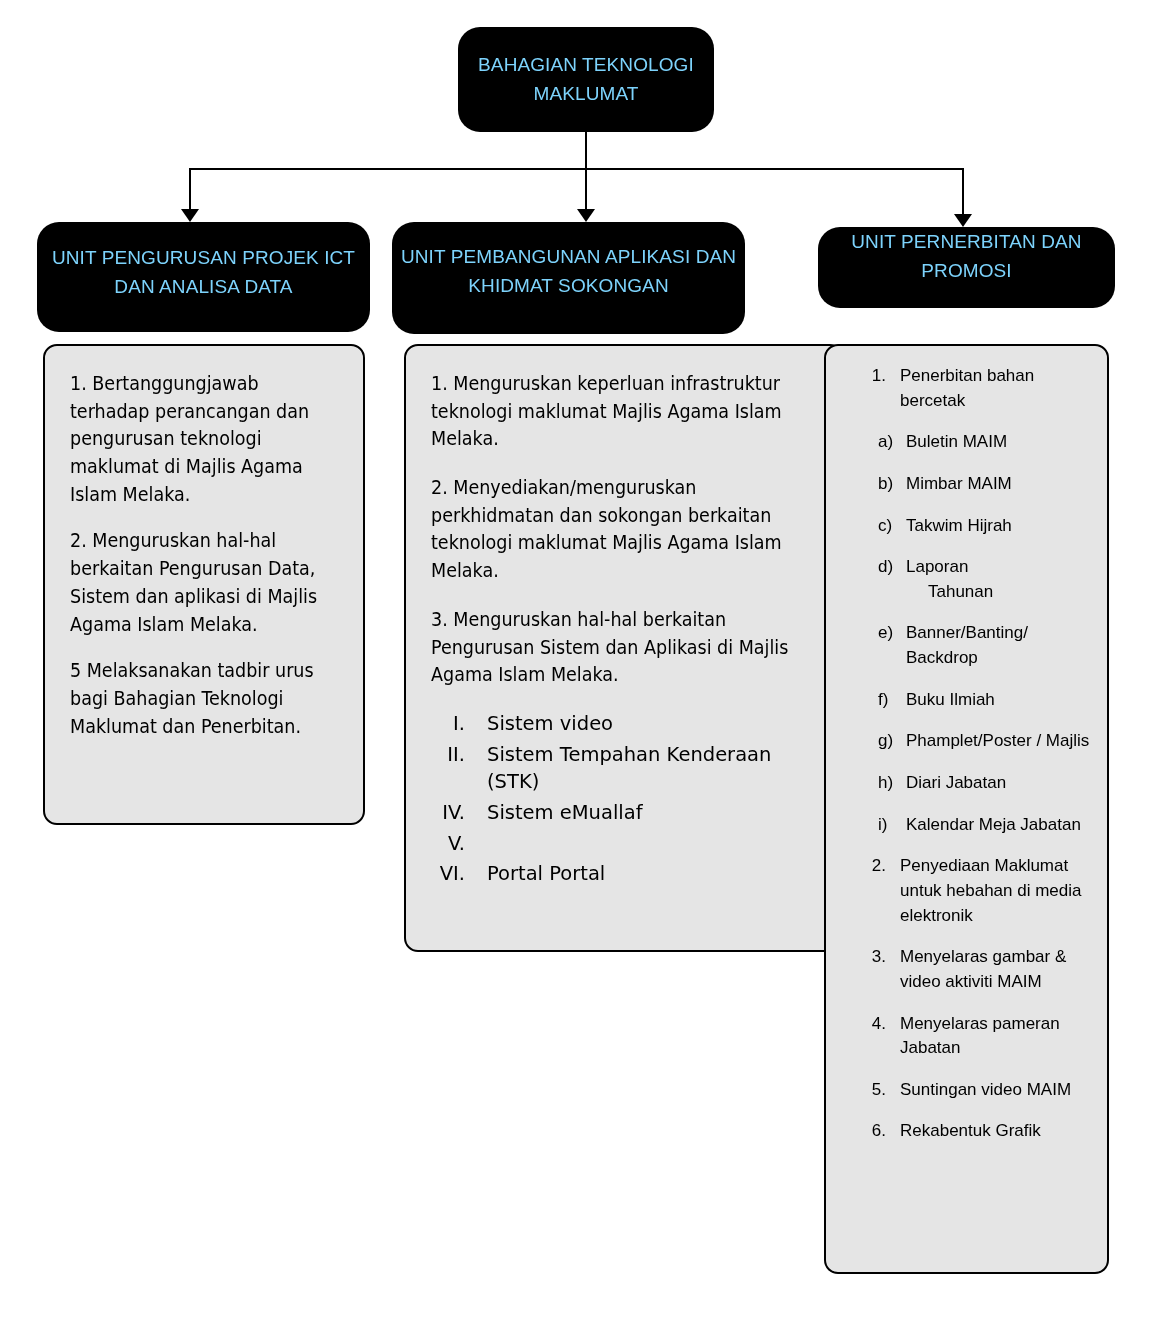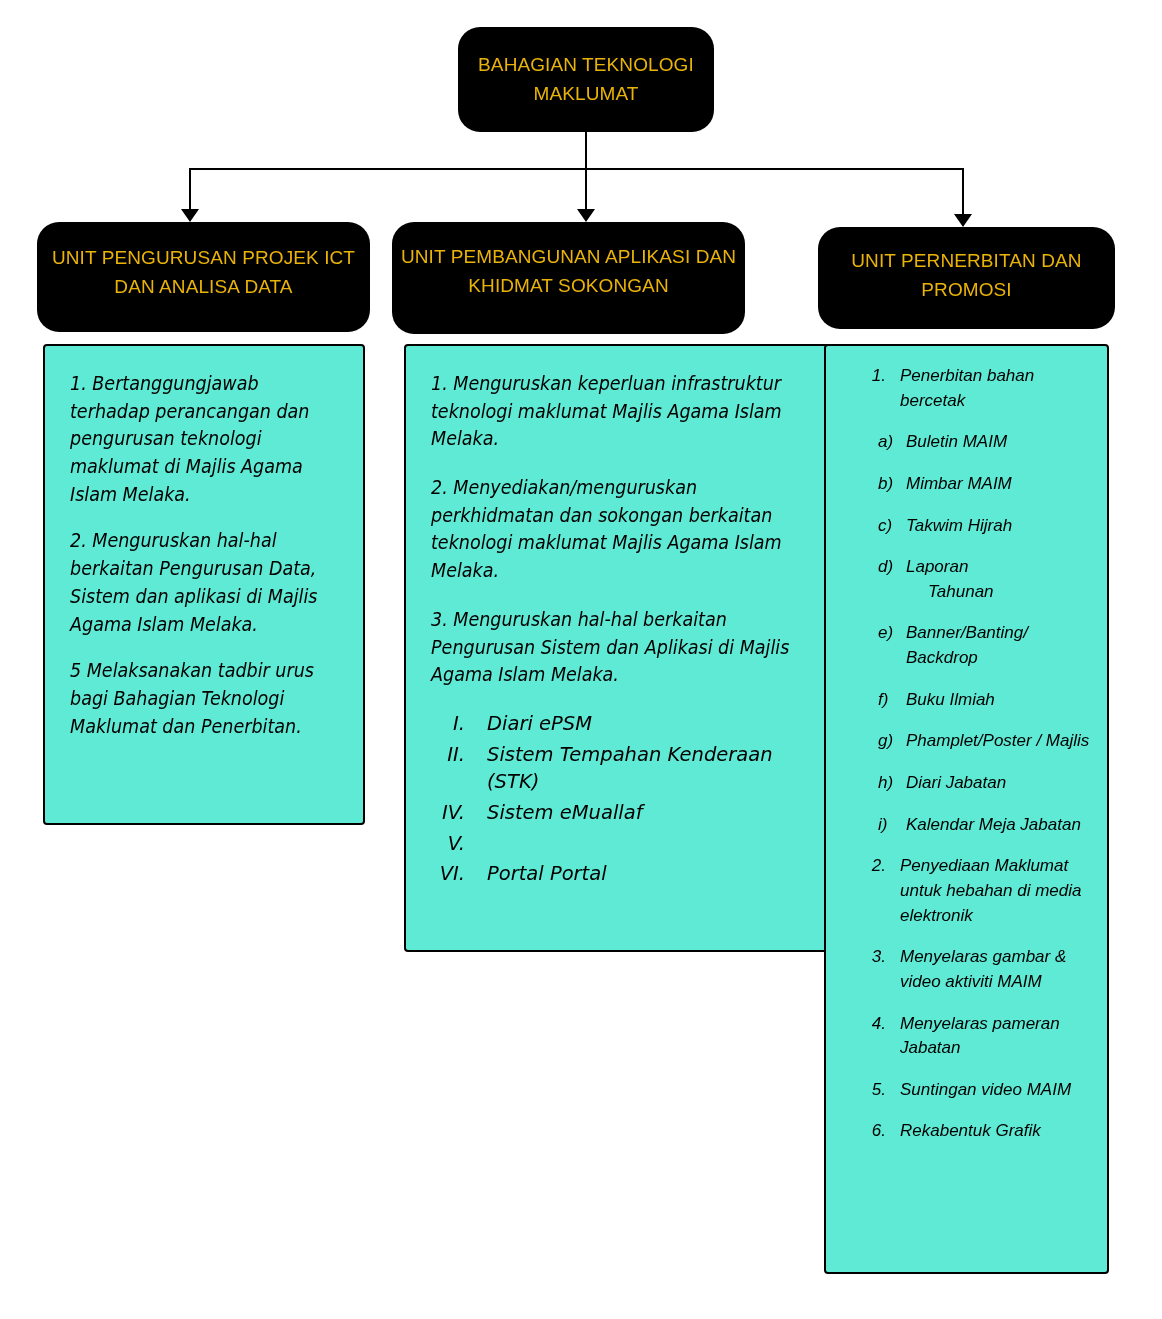--- a/index.html
+++ b/index.html
@@ -17,21 +17,21 @@
     height: 1319px;
     background: #ffffff;
     overflow: hidden;
   }
 
   
   .hdr-box {
     position: absolute;
     background: #000000;
     border-radius: 22px;
-    color: #eab308;
+    color: #7dd3fc;
     display: flex;
     justify-content: center;
     box-sizing: border-box;
     text-align: center;
     font-weight: 400;
     letter-spacing: 0.1px;
   }
   .hdr-box .hdr-text {
     display: block;
     width: 100%;
@@ -63,35 +63,33 @@
     height: 112px;
     align-items: flex-start;
     padding-top: 20px;
     font-size: 19px;
     line-height: 1.55;
   }
   #unit3-box {
     left: 818px;
     top: 227px;
     width: 297px;
-    height: 102px;
+    height: 81px;
     align-items: flex-start;
-    padding-top: 19px;
     font-size: 19px;
     line-height: 1.55;
   }
 
   
   .body-box {
     position: absolute;
-    background: #5eead4;
+    background: #e5e5e5;
     border: 2.5px solid #000000;
-    border-radius: 4px;
-    box-sizing: border-box;
-    font-style: italic;
+    border-radius: 14px;
+    box-sizing: border-box;
   }
   #unit1-body { left: 43px;  top: 344px; width: 322px; height: 481px; }
   #unit2-body { left: 404px; top: 344px; width: 440px; height: 608px; }
   #unit3-body { left: 824px; top: 344px; width: 285px; height: 930px; }
 
   
   .para-list {
     position: absolute;
     left: 0; right: 0; top: 0;
     padding: 24px 22px 0 25px;
@@ -234,21 +232,21 @@
   </div>
 
   <div class="body-box" id="unit2-body">
     <div class="para-list">
       <p class="para">1. Menguruskan keperluan infrastruktur teknologi maklumat Majlis Agama Islam Melaka.</p>
       <p class="para">2. Menyediakan/menguruskan perkhidmatan dan sokongan berkaitan teknologi maklumat Majlis Agama Islam Melaka.</p>
       <p class="para">3. Menguruskan hal-hal berkaitan Pengurusan Sistem dan Aplikasi di Majlis Agama Islam Melaka.</p>
       <ul class="roman-list">
         <li>
           <span class="rn">I.</span>
-          <span class="rt">Diari ePSM</span>
+          <span class="rt">Sistem video</span>
         </li>
         <li>
           <span class="rn">II.</span>
           <span class="rt">Sistem Tempahan Kenderaan (STK)</span>
         </li>
         <li>
           <span class="rn">IV.</span>
           <span class="rt">Sistem eMuallaf</span>
         </li>
         <li>

